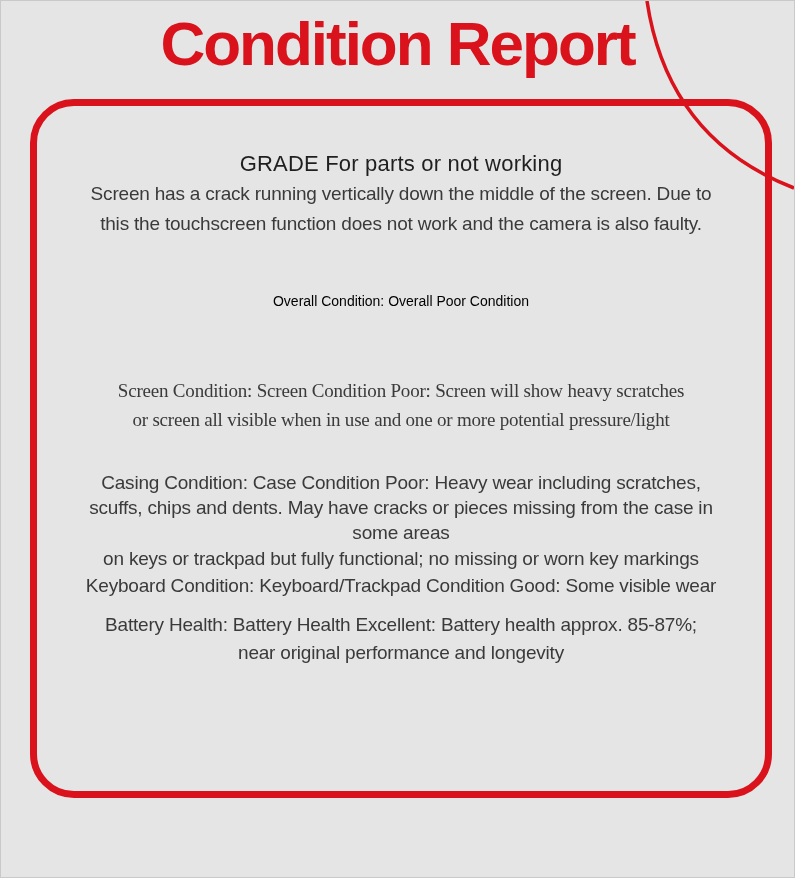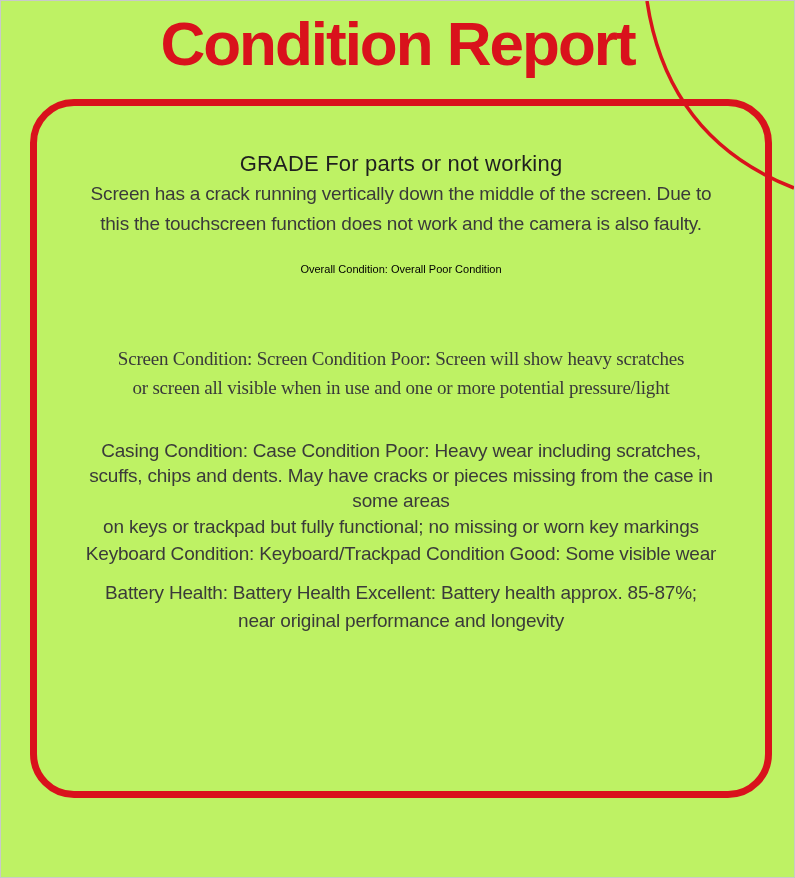--- a/index.html
+++ b/index.html
@@ -1,21 +1,21 @@
 <!DOCTYPE html>
 <html><head>
 <meta charset="utf-8">
 <style>
   html, body { margin:0; padding:0; background:#ffffff; }
   .page {
     position:relative;
     width:795px;
     height:878px;
     box-sizing:border-box;
-    background:#bef264;
+    background:#e5e5e5;
     border:1px solid #c9c9c9;
     overflow:hidden;
     font-family:"Liberation Sans", sans-serif;
     --accent:#d9121c;
   }
   .title {
     position:absolute;
     top:6px; left:0;
     width:100%;
     text-align:center;
@@ -47,22 +47,22 @@
   .grade {
     margin-top:43px;
     font-size:22px;
     line-height:30px;
     color:#1f1f1f;
     letter-spacing:0.2px;
   }
   .body-text { font-size:19px; color:#3a3a3a; letter-spacing:-0.2px; }
   .summary   { line-height:30px; }
   .overall {
-    margin-top:23px;
-    font-size:11px;
+    margin-top:55px;
+    font-size:14px;
     line-height:15px;
     color:#000000;
   }
   .section-screen   { margin-top:67px; line-height:29px;font-family:Liberation Serif, serif; }
   .section-casing   { margin-top:36px; line-height:25px; }
   .section-keyboard { margin-top:0;    line-height:27px; }
   .section-battery  { margin-top:12px; line-height:28px; }
 </style>
 </head>
 <body>

